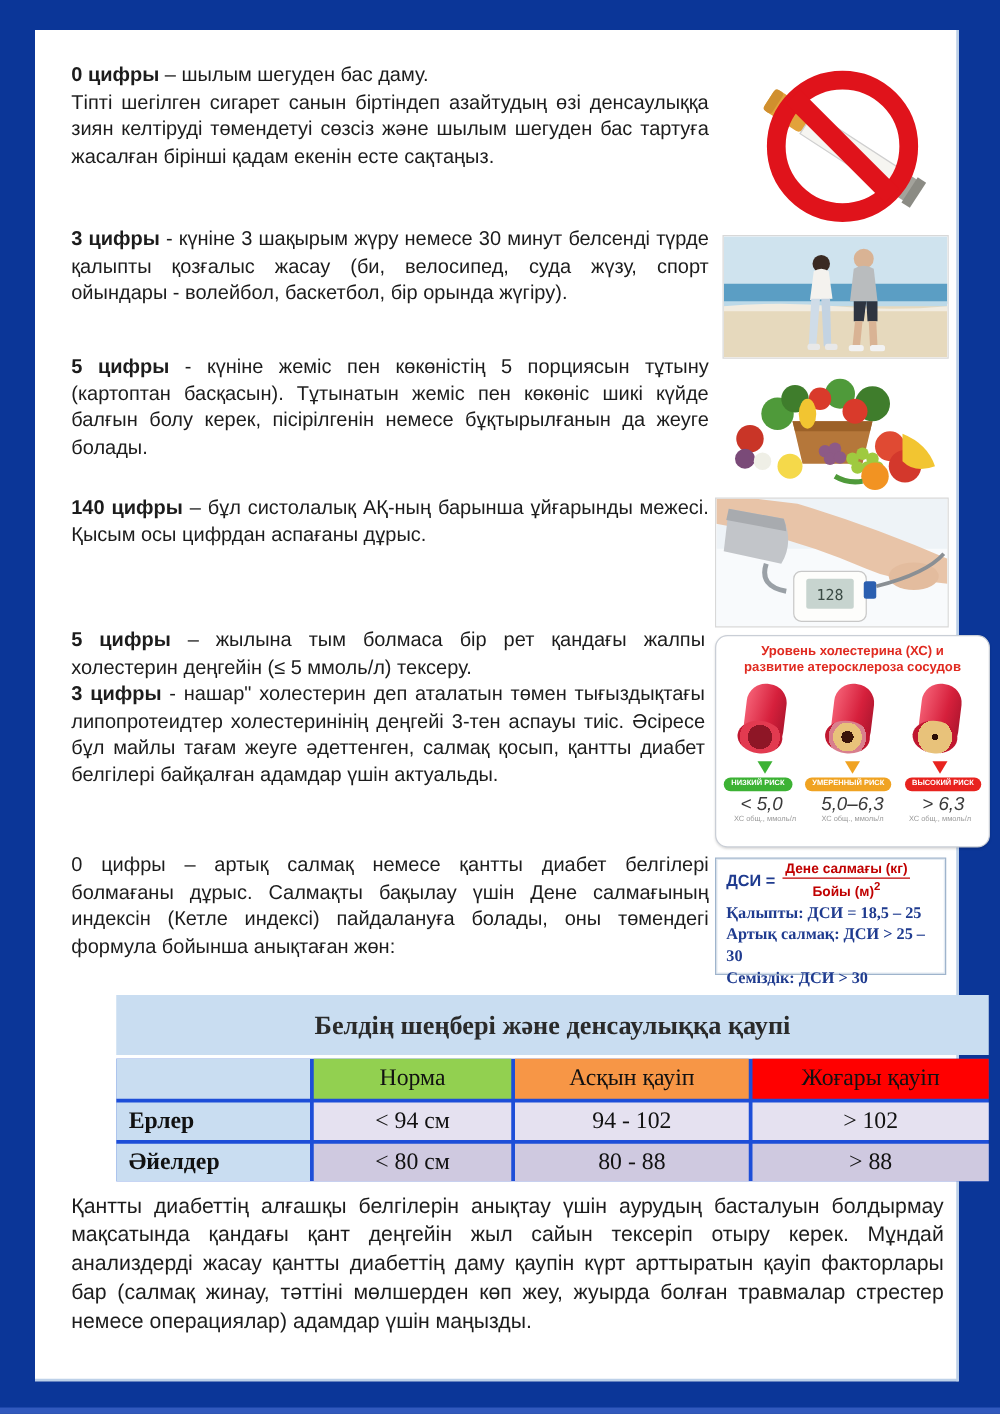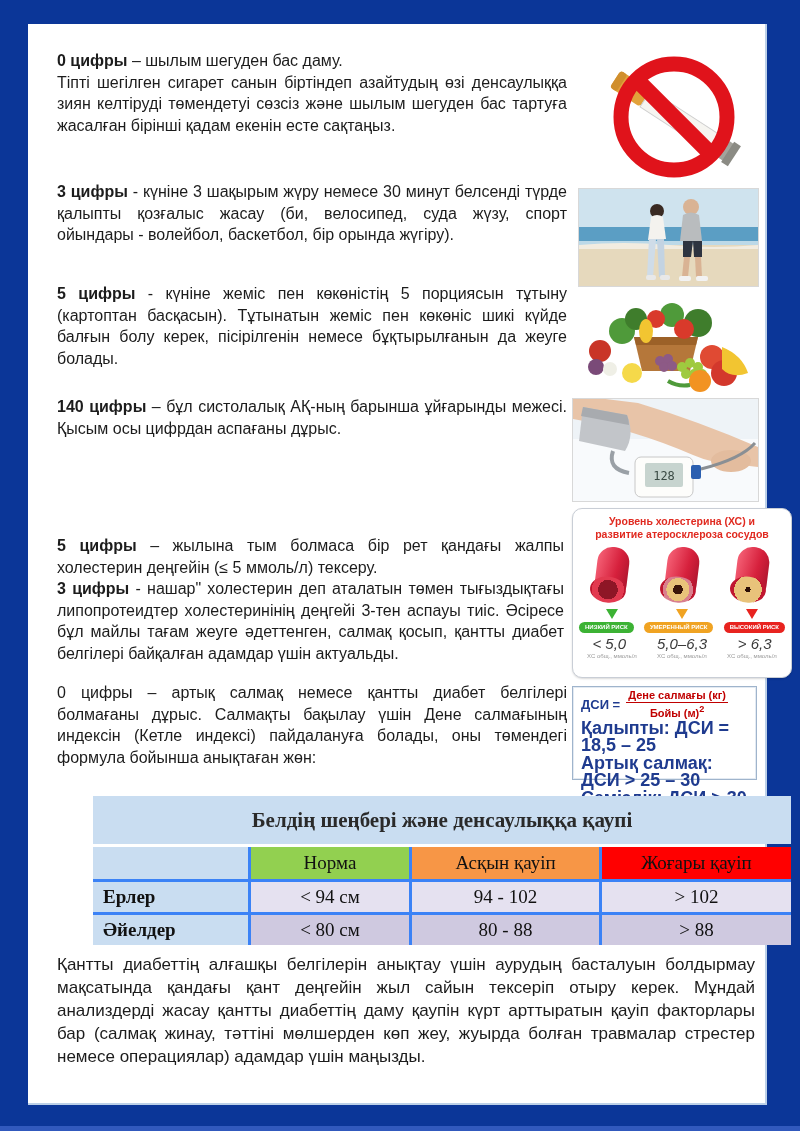--- a/index.html
+++ b/index.html
@@ -30,26 +30,26 @@
   .pill-row{display:flex;justify-content:space-between;margin-top:3px;padding:0 2px;}
   .pill{border-radius:8px;color:#fff;font-weight:bold;font-size:6px;line-height:11px;height:11px;padding:0 6px;white-space:nowrap;}
   .val-row{display:flex;justify-content:space-around;margin-top:2px;color:#3a3a3a;font-size:15px;font-style:italic;}
   .cap-row{display:flex;justify-content:space-around;color:#9a9a9a;font-size:6px;margin-top:1px;}
   
   .bmi-box{position:absolute;background:#fff;border:1px solid #9fb4cc;box-shadow:0 0 0 1px #e3eaf2 inset;
            padding:2px 8px;box-sizing:border-box;color:#1f3b8f;font-weight:bold;}
   .bmi-formula{display:flex;align-items:center;gap:6px;font-size:13px;}
   .frac{display:inline-flex;flex-direction:column;align-items:center;color:#c00000;font-size:11px;line-height:13px;}
   .frac .num{border-bottom:1.5px solid #c00000;padding:0 2px;}
-  .bmi-line{font-size:18px;line-height:17.5px;}
+  .bmi-line{font-size:13px;line-height:17.5px;font-family:Liberation Serif, serif;}
   
   .wtable{position:absolute;padding-left:36px;}
   .wt-title{background:#c9ddf1;height:48px;display:flex;align-items:center;justify-content:center;
             font-family:"Liberation Serif",serif;font-weight:bold;font-size:21px;color:#2a2a2a;margin-bottom:3px;}
-  .grid{display:grid;grid-template-columns:155px 158px 187px 189px;grid-auto-rows:minmax(30px,auto);gap:3px;background:#3b82f6;}
+  .grid{display:grid;grid-template-columns:155px 158px 187px 189px;grid-auto-rows:minmax(30px,auto);gap:3px;background:#1d4ed8;}
   .cell{display:flex;align-items:center;justify-content:center;font-family:"Liberation Serif",serif;font-size:19px;color:#111;}
   .cell.lab{justify-content:flex-start;padding-left:10px;font-weight:bold;background:#c9ddf1;box-sizing:border-box;}
   .cell.blank{background:#c9ddf1;}
   .hdr{height:32px;}
   .g{background:#92d050;} .o{background:#f79646;} .r{background:#ff0000;}
   .row1{background:#e5e1f0;} .row2{background:#cfc9e0;}
 </style>
 </head>
 <body>
 
@@ -163,21 +163,21 @@
         <path d="M10,8 l44,8 q2,5 2,10 l-48,-9 z" fill="#a8abaf"></path>
         <path d="M40,52 q-6,18 16,22" fill="none" stroke="#9aa0a6" stroke-width="4"></path>
         <rect x="62" y="58" width="58" height="40" rx="6" fill="#fdfdfb" stroke="#c8c8c8"></rect>
         <rect x="72" y="64" width="38" height="24" rx="2" fill="#c7d4cf"></rect>
         <text x="91" y="81" font-size="12" font-family="DejaVu Sans Mono, monospace" fill="#3a4a44" text-anchor="middle">128</text>
         <rect x="118" y="66" width="10" height="14" rx="2" fill="#2b5fb0"></rect>
         <path d="M128,70 q40,-10 54,-26" fill="none" stroke="#8a8f94" stroke-width="3"></path>
       </svg>
     </div>
 
-    <div class="para" style="left:29px;top:511px;width:507px;">
+    <div class="para" style="left:29px;top:478px;width:507px;">
       <div class="just"><b>5 цифры</b><span> – жылына тым болмаса бір рет қандағы жалпы холестерин деңгейін (≤ 5 ммоль/л)  тексеру.</span></div>
       <div class="just"><b>3 цифры</b><span> - нашар" холестерин деп аталатын төмен тығыздықтағы липопротеидтер холестеринінің деңгейі 3-тен аспауы тиіс. Әсіресе бұл майлы тағам жеуге әдеттенген, салмақ қосып, қантты диабет белгілері байқалған адамдар үшін актуальды.</span></div>
     </div>
 
     <div class="chol-card" style="left:544px;top:484px;width:220px;height:170px;">
       <div class="chol-title">
         <span>Уровень холестерина (ХС) и</span><br>
         <span>развитие атеросклероза сосудов</span>
       </div>
       <div class="vessels">

